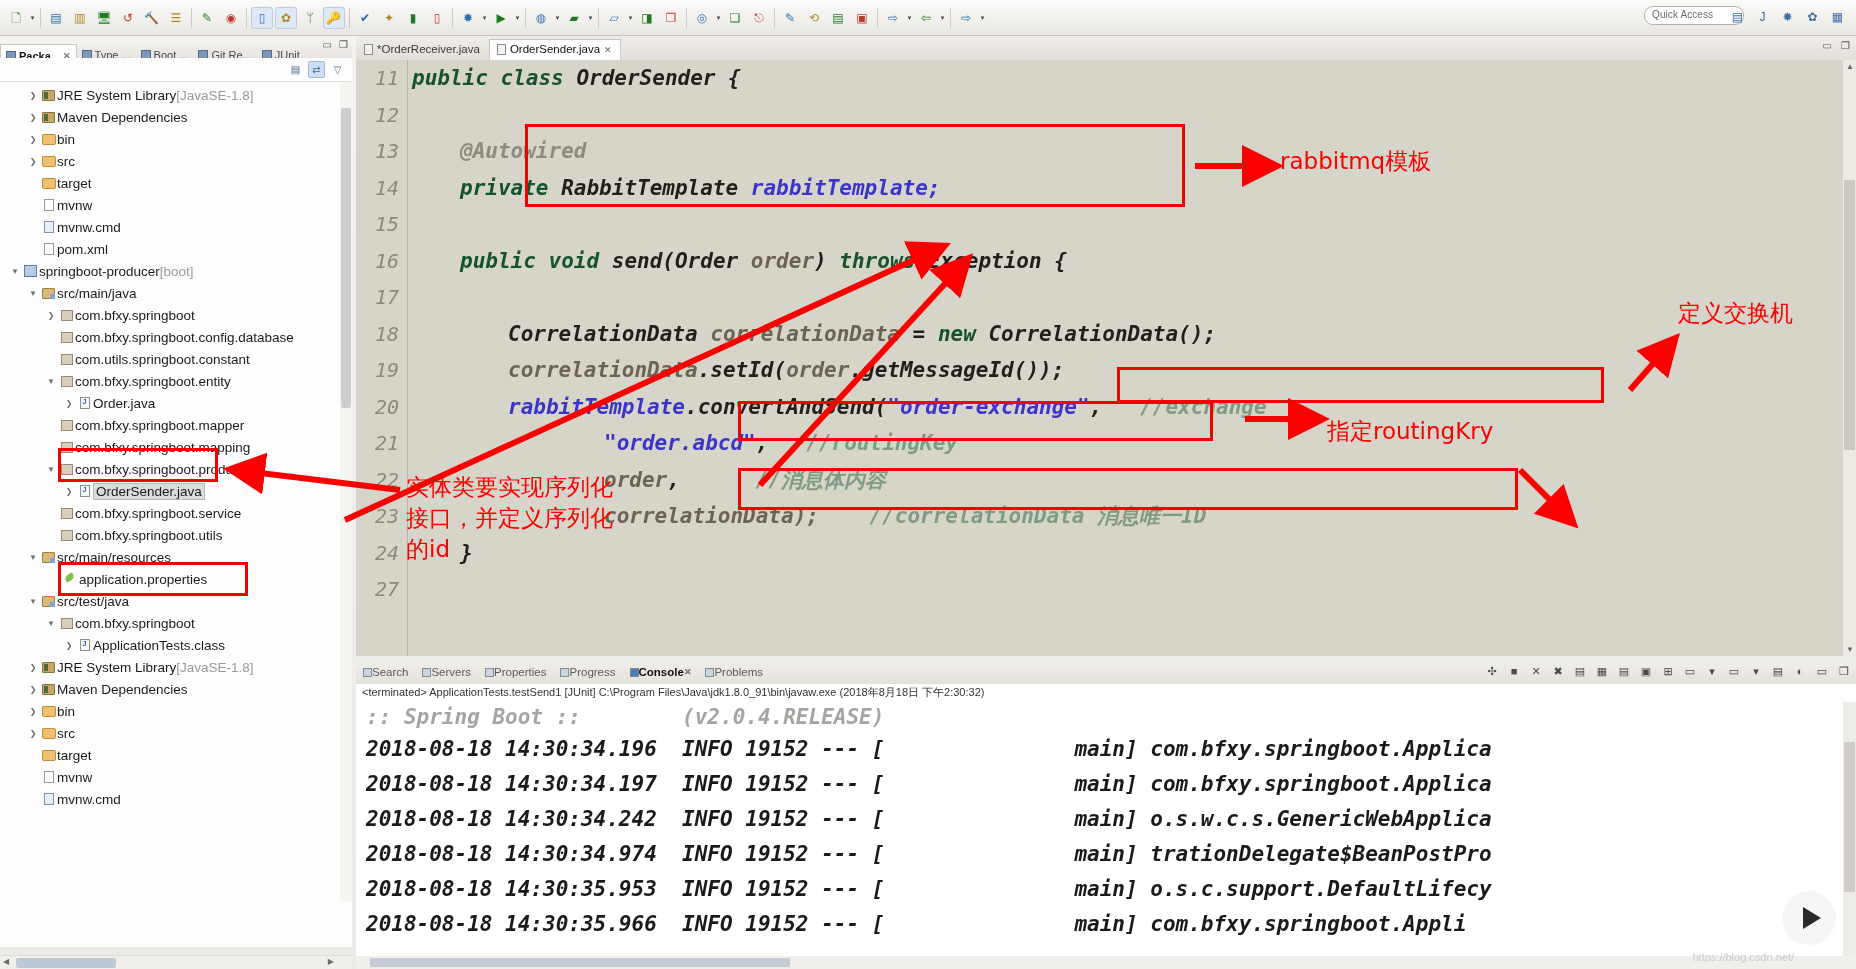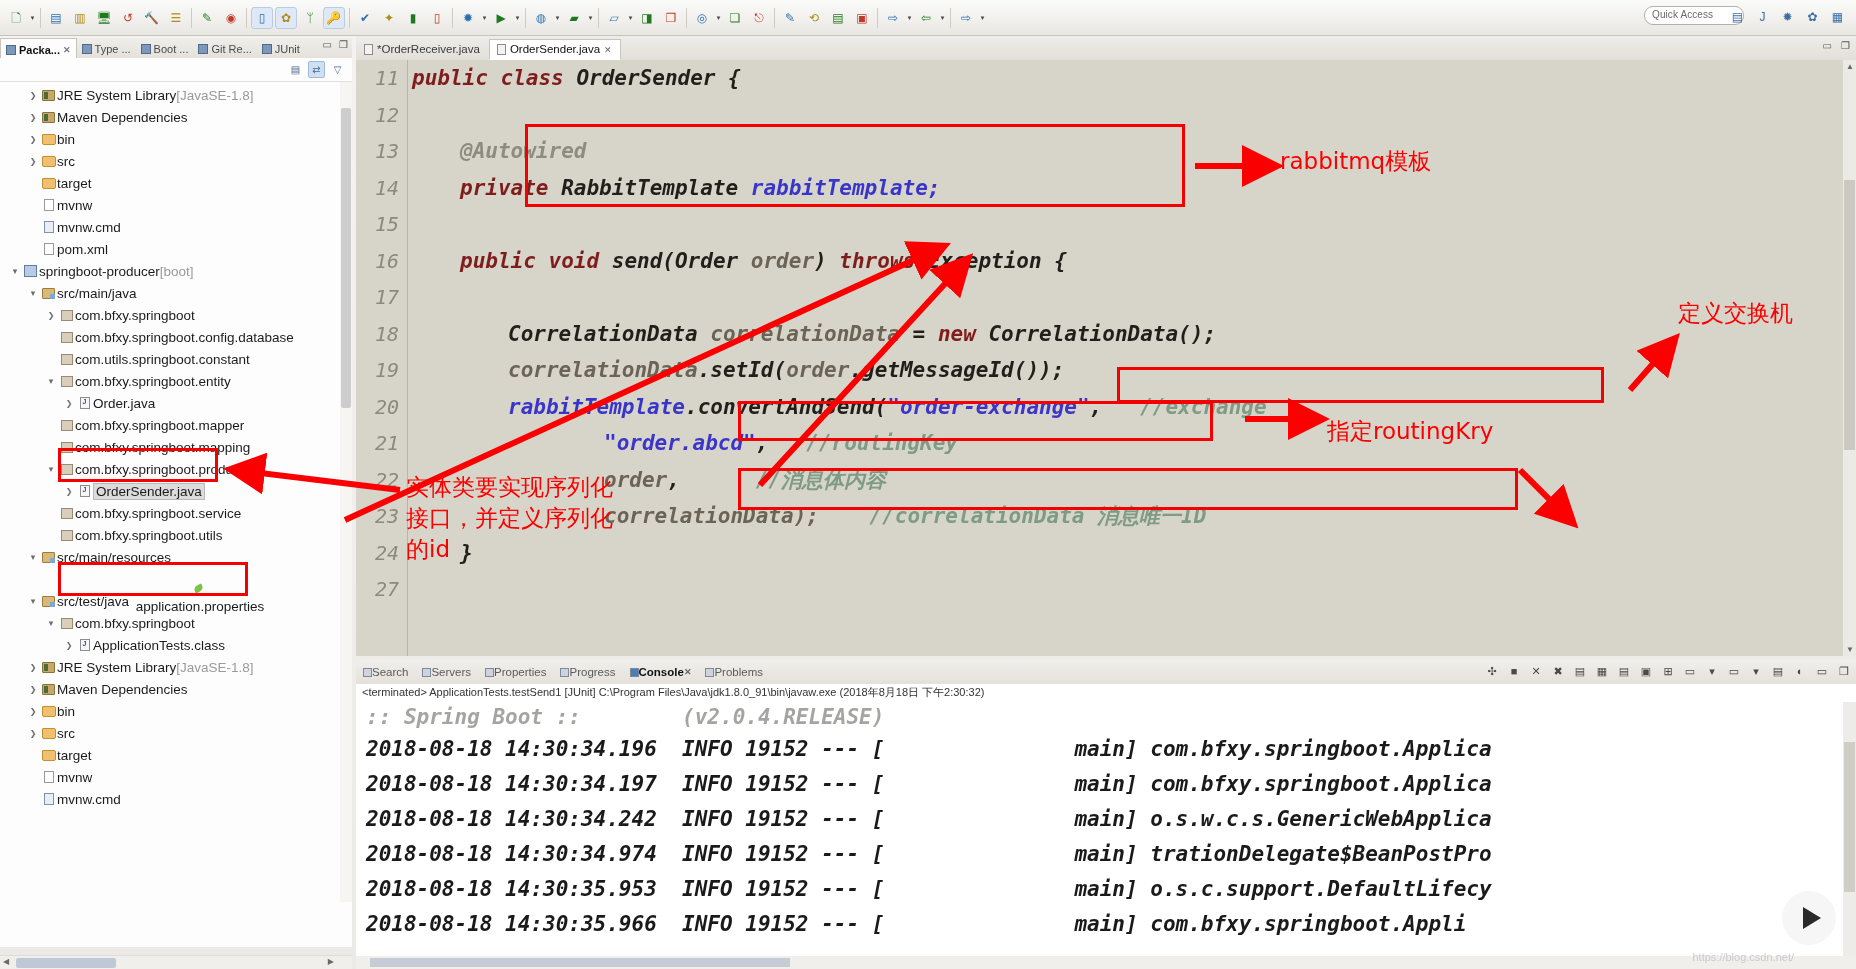--- a/index.html
+++ b/index.html
@@ -36,23 +36,23 @@
     position:absolute; right:112px; top:6px; width:100px; height:19px;
     background:#fff; border:1px solid #b5b1a8; border-radius:9px;
     font-size:10px; color:#6a6a6a; padding:2px 0 0 7px; letter-spacing:.1px;
   }
   .tb-right { position:absolute; right:8px; top:7px; display:flex; align-items:center; gap:4px;}
   .tb-right .tb-btn { width:19px; height:19px; }
 
   
   #left-pane { position:absolute; left:0; top:36px; width:352px; height:933px; }
   #pe-tabs {
-    position:absolute; left:0; top:2px; width:352px; height:22px;
+    position:absolute; left:0; top:8px; width:352px; height:22px;
     background:linear-gradient(#f0eeea,#e3e0da);
-    display:flex; align-items:center; font-size:11px; color:#3b3b3b;
+    display:flex; align-items:center; font-size:11px; color:#3b3b3b;text-decoration:underline;
   }
   .pe-tab { display:flex; align-items:center; gap:3px; padding:0 5px; height:22px;
             white-space:nowrap; color:#4a4a4a; }
   .pe-tab.active { background:#fdfdfd; border-top:1px solid #c9c5bd;
                    border-left:1px solid #c9c5bd; border-right:1px solid #c9c5bd;
                    color:#111; font-weight:bold; }
   .pe-tab .x { font-size:9px; color:#777; }
   .tabicon { width:10px; height:10px; display:inline-block; }
   .pe-win-btns { position:absolute; right:4px; top:3px; display:flex; gap:7px; color:#555; font-size:10px;}
   #pe-toolbar {
@@ -113,21 +113,21 @@
     position:absolute;left:0;top:24px;width:1500px;height:596px;
     background:#d7d5c9; overflow:hidden;
   }
   #gutter{position:absolute;left:0;top:0;width:52px;height:596px;background:#d7d5c9;
      border-right:1px solid #b9b6a8;}
   .gl{height:36.5px;line-height:36.5px;text-align:right;padding-right:8px;
       font-family:"DejaVu Sans Mono", monospace; font-size:20px; color:#8b8a7d; font-style:italic;}
   #codelines{position:absolute;left:56px;top:0;width:1444px;height:596px;
      font-family:"DejaVu Sans Mono", monospace; font-size:21px; font-weight:bold; font-style:italic;}
   .cl{height:36.5px;line-height:36.5px;white-space:pre;}
-  .kw{color:#7f1d1d;font-style:italic;}
+  .kw{color:#14532d;font-style:italic;}
   .anno{color:#8d8c80;}
   .fld{color:#3a35c9;}
   .str{color:#3b35c9;}
   .cmt{color:#7d9b86;}
   .pln{color:#221f1b;}
   .var{color:#6b6355;}
   #ed-vscroll{position:absolute;right:0;top:24px;width:13px;height:596px;background:#eceae4;}
   #ed-vscroll .thumb{position:absolute;left:1px;top:120px;width:11px;height:270px;background:#cbc9c2;}
   #ed-vscroll .up,#ed-vscroll .dn{position:absolute;left:3px;font-size:8px;color:#666;}
   #ed-vscroll .up{top:2px;} #ed-vscroll .dn{bottom:2px;}
@@ -418,21 +418,21 @@
           </span>
           <span class="lbl">com.bfxy.springboot.utils</span>
         </div>
         <div class="row" style="padding-left: 26px;">
           <span class="arrow open"></span>
           <span class="ticon">
             <span class="i-srcfolder"></span>
           </span>
           <span class="lbl">src/main/resources</span>
         </div>
-        <div class="row" style="padding-left: 48px; flex-direction: column;">
+        <div class="row" style="padding-left: 48px;">
           <span class="arrow "></span>
           <span class="ticon">
             <span class="i-leaf"></span>
           </span>
           <span class="lbl">application.properties</span>
         </div>
         <div class="row" style="padding-left: 26px;">
           <span class="arrow open"></span>
           <span class="ticon">
             <span class="i-srcfolder"></span>

